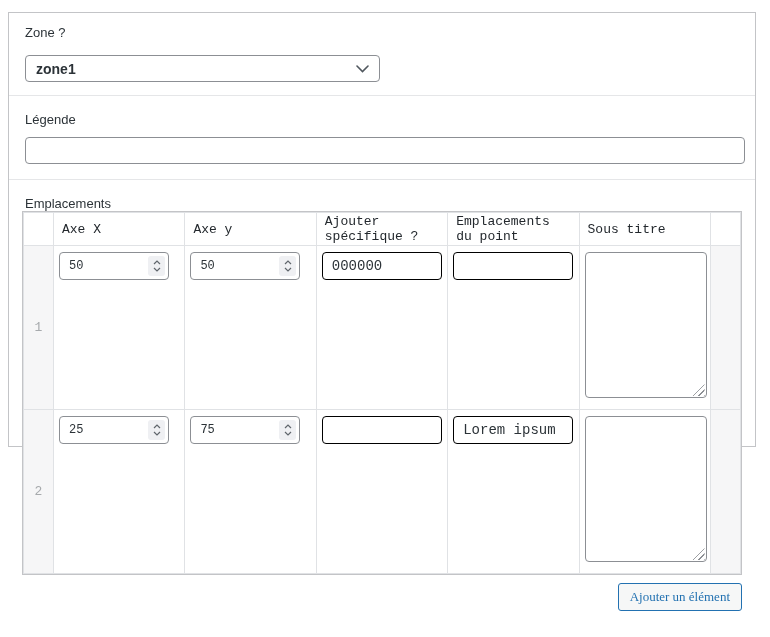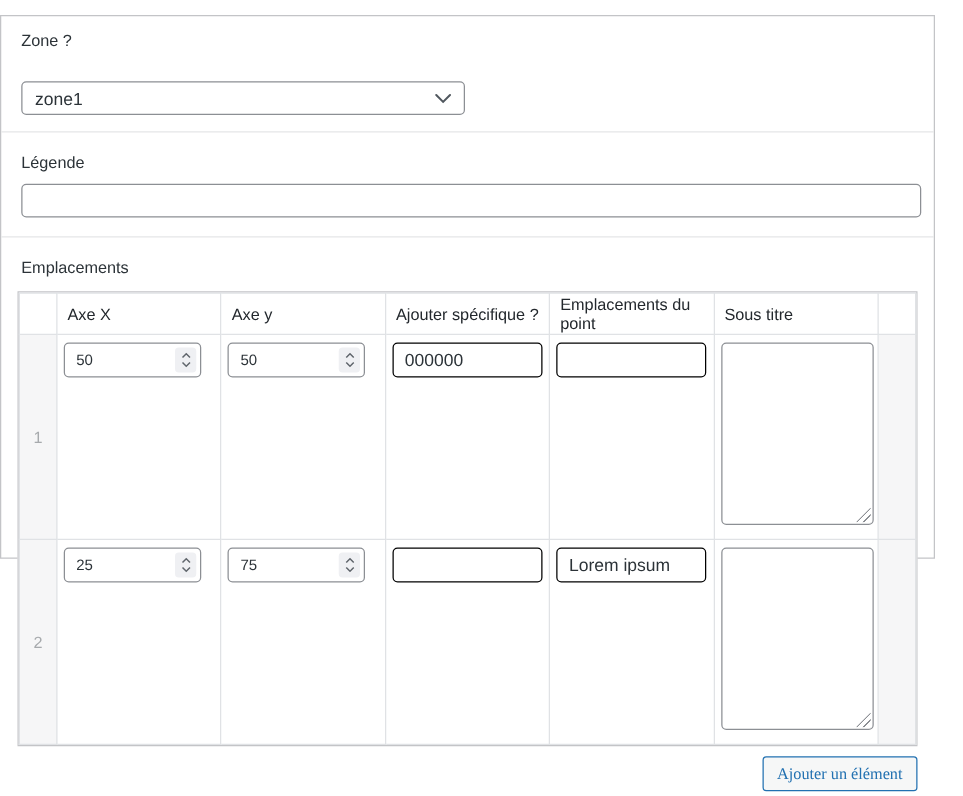--- a/index.html
+++ b/index.html
@@ -3,48 +3,48 @@
 <meta charset="utf-8">
 <style>
   * { box-sizing: border-box; }
   html,body { margin:0; padding:0; }
   body {
     width:770px; height:637px; background:#fff;
     font-family:"Liberation Sans","DejaVu Sans",sans-serif;
     font-size:13px; color:#3c434a; position:relative;
   }
   .panel {
-    position:absolute; left:0; top:12px; width:748px; height:435px;
+    position:absolute; left:8px; top:12px; width:748px; height:435px;
     border:1px solid #c3c4c7; background:#fff;
   }
   .section { padding:12px 14px 13px 16px; }
   .section + .section { border-top:1px solid #e5e6e8; }
   .field-label { display:block; color:#2c3338; }
 
   
   .select-box {
-    margin-top:25px; width:355px; height:27px; background:#fff;
+    margin-top:15px; width:355px; height:27px; background:#fff;
     border:1px solid #8c8f94; border-radius:4px;
     display:flex; align-items:center; justify-content:space-between;
-    padding:0 10px; cursor:pointer; color:#2c3338; font-size:14px;
+    padding:0 10px; cursor:pointer; color:#2c3338; font-size:14px;font-weight:bold;
   }
   .select-box .chev { display:flex; align-items:center; }
 
   
   .section-legende { padding:16px 10px 15px 16px; }
   .legende-input {
     margin-top:10px; display:block; width:100%; height:27px;
     border:1px solid #8c8f94; border-radius:4px; padding:0 8px;
     font-family:inherit; font-size:14px; color:#2c3338; outline:none; background:#fff;
   }
 
   
   .section-emplacements { padding:16px 13px 7px 13px; }
   .section-emplacements .field-label { margin-left:3px; }
-  .table-wrap { margin-top:12px; border:1px solid #c3c4c7; background:#fff; }
+  .table-wrap { border:1px solid #c3c4c7; background:#fff;font-family:Liberation Mono, monospace; }
   table.rep { width:100%; border-collapse:collapse; table-layout:fixed; }
   table.rep th, table.rep td { border:1px solid #e0e2e5; }
   table.rep th {
     height:33px; font-weight:400; text-align:left; padding:0 8px;
     color:#23282d; background:#fff; font-size:13px;
   }
   table.rep td.cell { height:164px; vertical-align:top; padding:6px 5px; background:#fff; }
   td.row-num, th.col-num { width:30px; }
   td.row-num {
     background:#f6f6f7; color:#a7aaad; text-align:center; vertical-align:middle;

